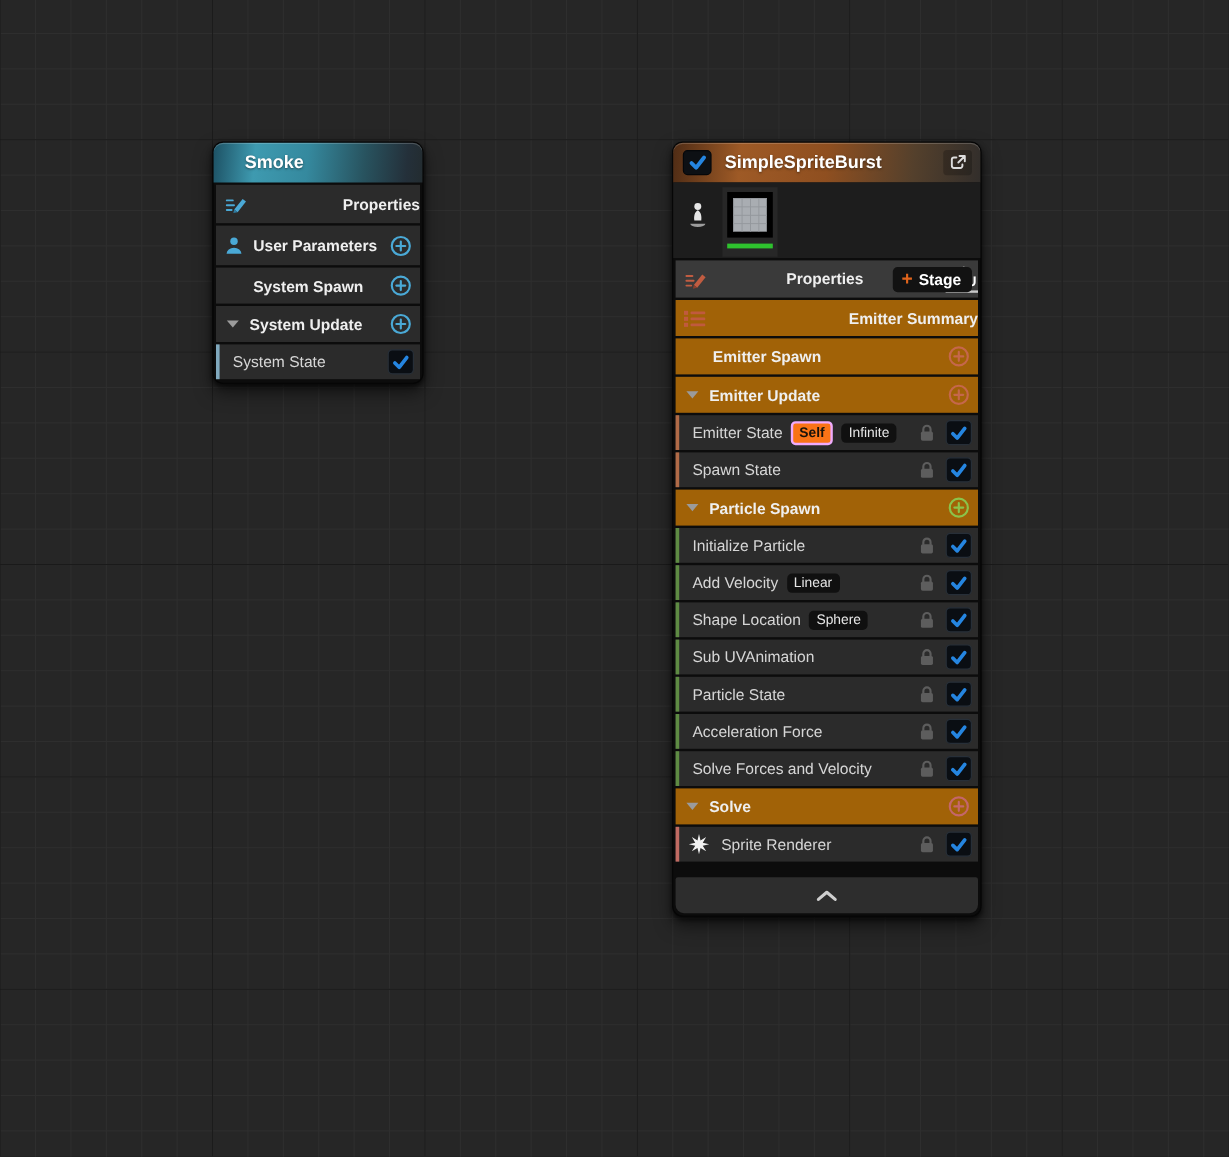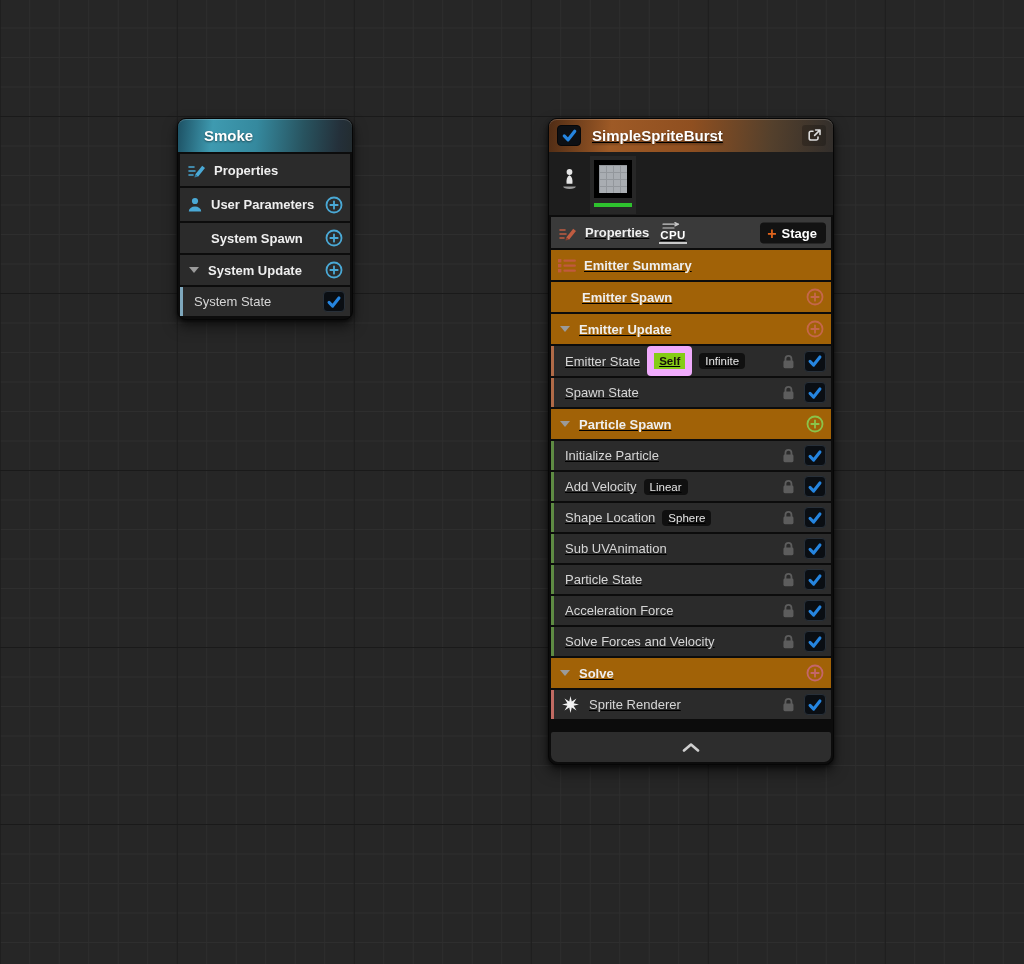--- a/index.html
+++ b/index.html
@@ -24,21 +24,21 @@
     height:33px; border-radius:8px 8px 0 0; display:flex; align-items:center;
     box-shadow:inset 0 1px 0 rgba(255,255,255,.18);
     position:relative;
   }
   .hdr-teal   { background:linear-gradient(95deg,#1d5164 0%,#3e9ab0 20%,#35899e 45%,#28535f 72%,#24303a 92%,#232c30 100%); }
   .hdr-orange { background:linear-gradient(95deg,#4f2c15 0%,#9e5a26 22%,#8f4f20 50%,#54402c 78%,#322e2b 100%); }
   .node-title { color:#fff; font-size:15px; font-weight:bold; text-shadow:0 1px 2px rgba(0,0,0,.5); }
   .rows { display:flex; flex-direction:column; gap:2px; padding:2px 2px 3px 2px; }
   .row {
     position:relative; display:flex; align-items:center;
-    background:#2b2b2b; min-height:29px; color:#d6d6d6; font-size:13px;
+    background:#2b2b2b; min-height:29px; color:#d6d6d6; font-size:13px;justify-content:space-between;
   }
   .row.section { background:#a16207; min-height:30px; }
   .row.bold  { color:#efefef; font-weight:bold; }
   .row .lbl { white-space:nowrap; }
   .row.module .lbl { padding-left:14px; }
   .accent::before {
     content:""; position:absolute; left:0; top:0; bottom:0; width:3px;
   }
   .acc-blue::before   { background:#7fa8bd; }
   .acc-orange::before { background:#b06a47; }
@@ -56,23 +56,23 @@
   .cbx {
     flex:0 0 auto; width:22px; height:21px; margin-right:5px;
     background:#0a0e13; border:1px solid #272f38; border-radius:4px;
     display:flex; align-items:center; justify-content:center;
   }
   .badge-dark {
     background:#101010; color:#e6e6e6; font-size:11.5px; font-weight:normal;
     border-radius:4px; padding:2px 6px; margin-left:7px; white-space:nowrap;
   }
   .badge-gold {
-    background:#84cc16; color:#17120a; font-size:11.5px; font-weight:bold;
+    background:#f97316; color:#17120a; font-size:11.5px; font-weight:bold;
     border-radius:4px; padding:2px 5px; margin-left:7px; white-space:nowrap;
-    border:7px solid #f0abfc;
+    border:2px solid #f0abfc;
   }
   .ricon { flex:0 0 auto; display:flex; margin-left:7px; margin-right:8px; }
   
   .smoke-title { padding-left:26px; }
   
   .hdr-cbx {
     width:24px; height:21px; margin-left:8px; border-radius:4px;
     background:#0d1014; border:1px solid #05070a;
     display:flex; align-items:center; justify-content:center; flex:0 0 auto;
   }
@@ -196,21 +196,21 @@
         <span class="spacer"></span>
         <span class="cbx">
           <svg width="18" height="18" viewBox="0 0 20 20">
               <use href="#i-check"></use>
             </svg>
         </span>
       </div>
     </div>
   </div>
 
-  <div class="node" style="left:548px; top:118px; width:286px;text-decoration:underline;">
+  <div class="node" style="left:560px; top:118px; width:258px;">
     <div class="node-header hdr-orange">
       <span class="hdr-cbx">
         <svg width="19" height="19" viewBox="0 0 20 20">
             <use href="#i-check"></use>
           </svg>
       </span>
       <span class="node-title hdr-title">SimpleSpriteBurst</span>
       <span class="ext-chip">
         <svg width="15" height="15" viewBox="0 0 15 15">
           <path d="M6 3.2 H4 a1.8 1.8 0 0 0 -1.8 1.8 v5.2 a1.8 1.8 0 0 0 1.8 1.8 h5.2 a1.8 1.8 0 0 0 1.8 -1.8 V9" fill="none" stroke="#dcdcdc" stroke-width="1.6" stroke-linecap="round"></path>

